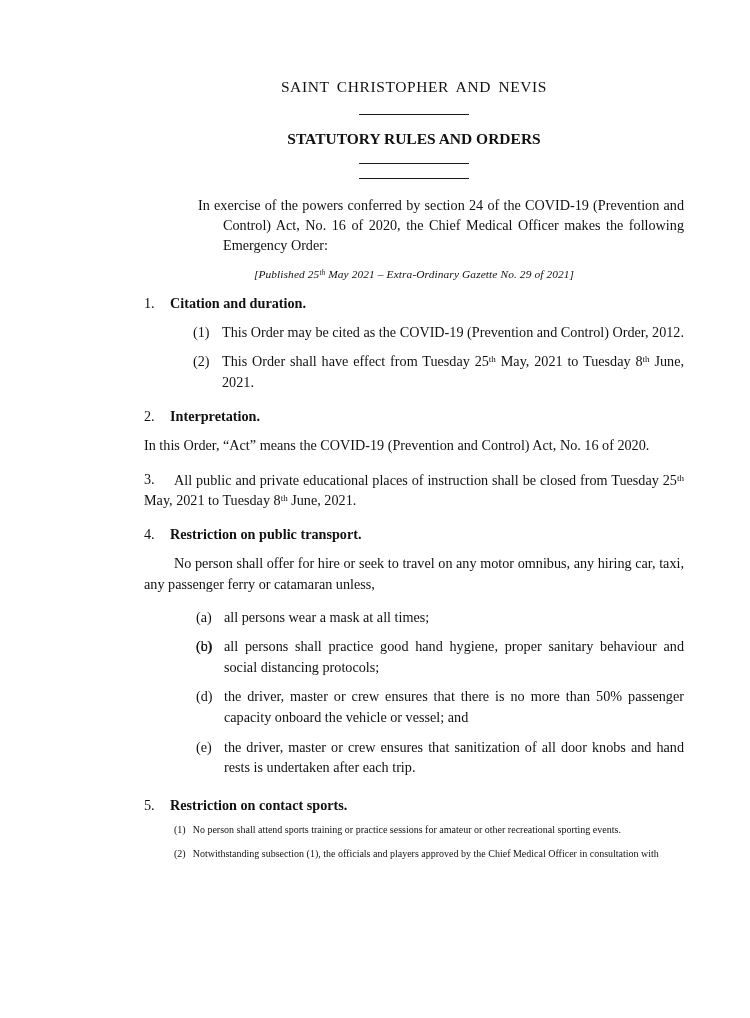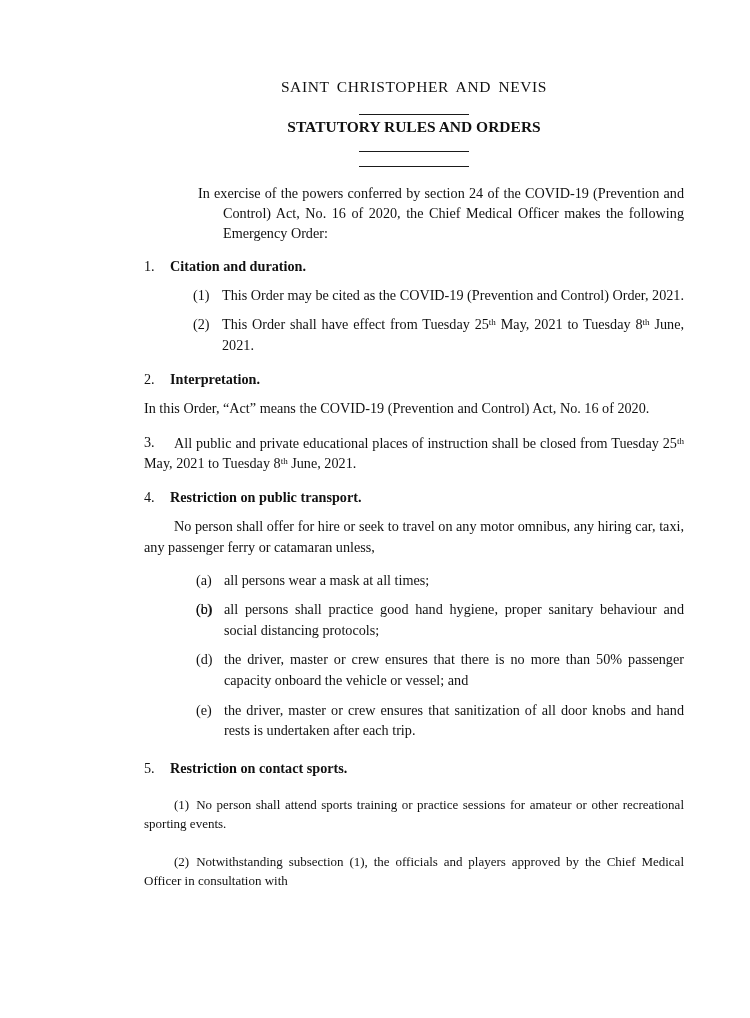--- a/index.html
+++ b/index.html
@@ -42,21 +42,21 @@
     border-top: 1.6px solid #1a1a1a;
     margin: 0 auto;
   }
   .rule-1 { margin-top: 17px; }
   .rule-2 { margin-top: 15px; }
   .rule-3 { margin-top: 14px; }
 
   .sro-title {
     font-size: 15.5px;
     font-weight: bold;
-    margin-top: 2px;
+    margin-top: 14px;
     line-height: 1.25;
   }
   .sro-number {
     font-size: 15px;
     font-weight: bold;
     margin-top: 7px;
     line-height: 1.25;
   }
   .order-title {
     font-size: 14.5px;
@@ -128,24 +128,24 @@
     padding-left: 29px;
   }
   .subsec .marker {
     position: absolute;
     left: 0;
     top: 0;
   }
 
   
   .subsec-wide {
-    font-size: 13px;
-    line-height: 1.45;
-    text-align: justify;
-    margin-top: 19px;
+    font-size: 10px;
+    line-height: 1.45;
+    text-align: justify;
+    margin-top: 9px;
     text-indent: 30px;
   }
   .subsec-wide .marker {
     margin-right: 7px;
   }
 
   
   .lettered {
     margin-top: 12px;
     margin-left: 52px;
@@ -189,28 +189,29 @@
 
 
       <div class="rule rule-2"></div>
 
 
       <div class="rule rule-3"></div>
     </div>
 
     <div class="intro">In exercise of the powers conferred by section 24 of the COVID-19 (Prevention and Control) Act, No. 16 of 2020, the Chief Medical Officer makes the following Emergency Order:</div>
 
+    <div class="published"><span>[Published 25</span><sup>th</sup><span> May 2021 – Extra-Ordinary Gazette No. 29 of 2021]</span></div>
 
     <div class="section">
       <div class="section-head">
         <span class="section-num">1.</span><span>Citation and duration.</span>
       </div>
 
       <div class="subsec">
-        <span class="marker">(1)</span><span>This Order may be cited as the COVID-19 (Prevention and Control) Order, 2021.</span>
+        <span class="marker">(1)</span><span>This Order may be cited as the COVID-19 (Prevention and Control) Order, 2012.</span>
       </div>
 
       <div class="subsec">
         <span class="marker">(2)</span><span>This Order shall have effect from Tuesday 25</span><sup>th</sup><span> May, 2021 to Tuesday 8</span><sup>th</sup><span> June, 2021.</span>
       </div>
     </div>
 
     <div class="section">
       <div class="section-head">
         <span class="section-num">2.</span><span>Interpretation.</span>

